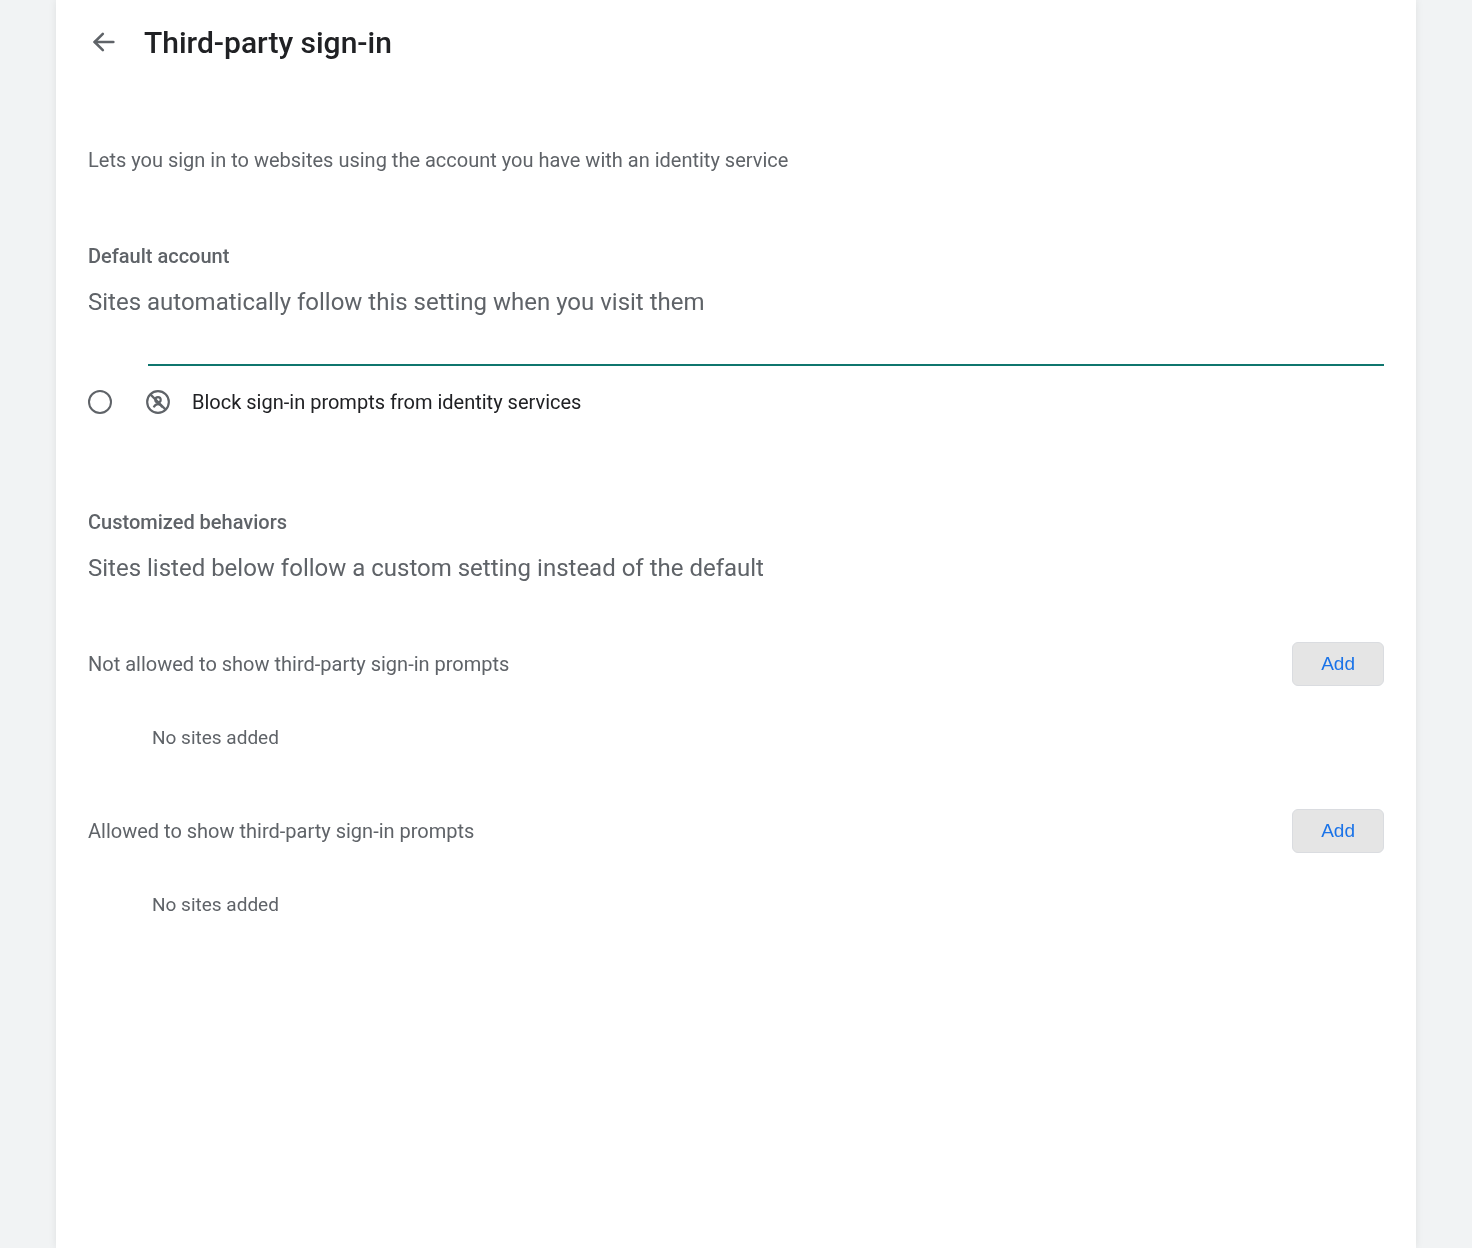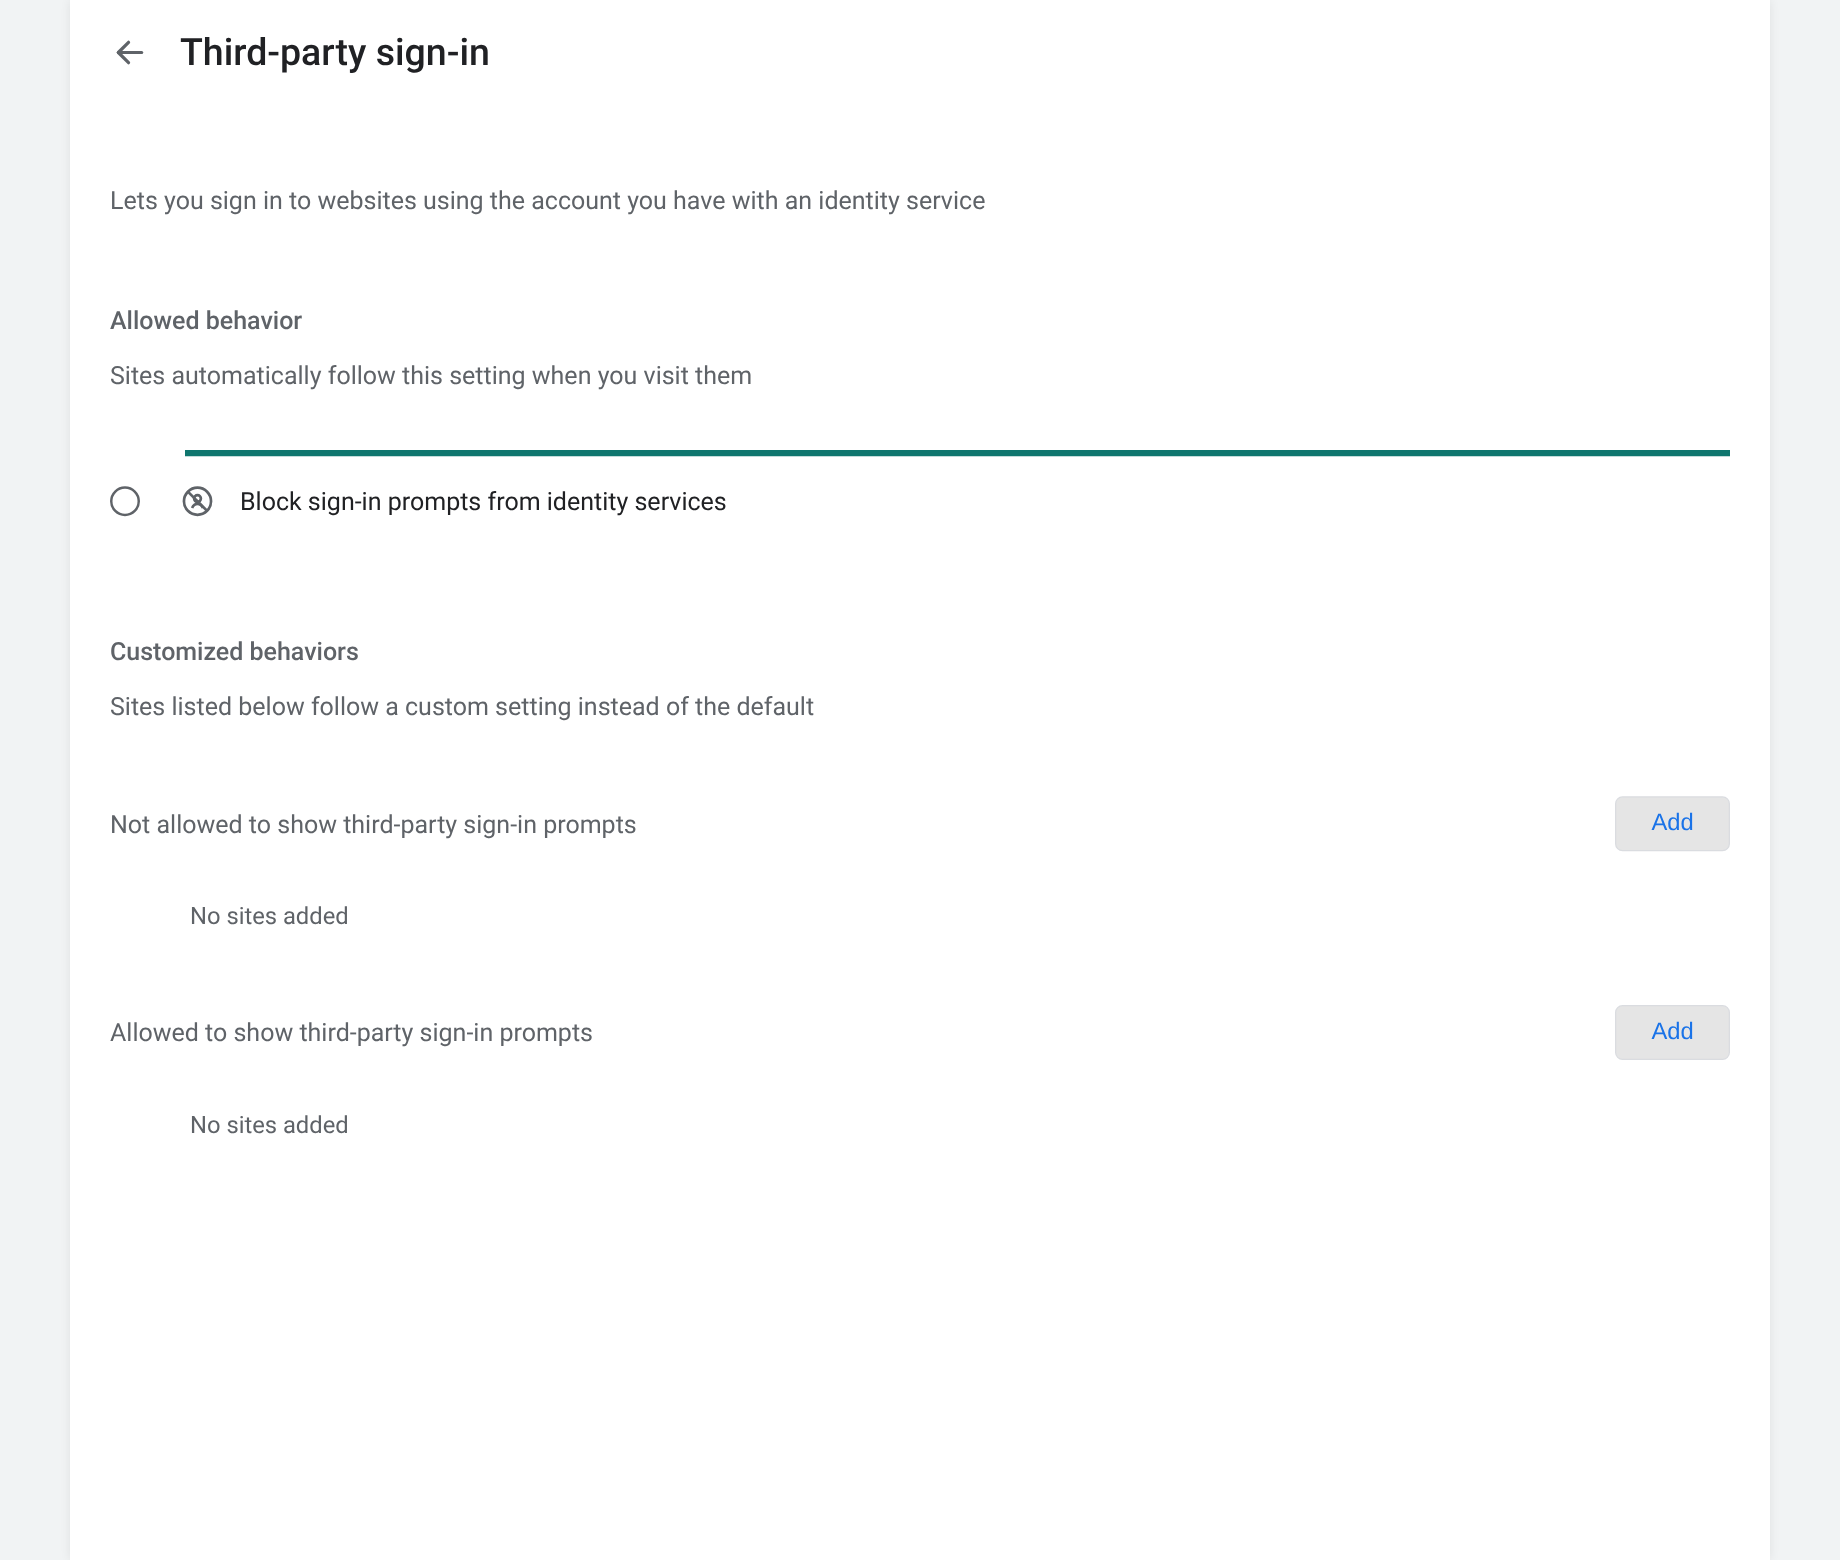--- a/index.html
+++ b/index.html
@@ -67,32 +67,32 @@
     color: #5f6368;
     margin-top: 64px;
   }
   .section-title {
     font-size: 20px;
     font-weight: 500;
     color: #5f6368;
     margin-top: 72px;
   }
   .section-sub {
-    font-size: 20px;
+    font-size: 24px;
     color: #5f6368;
     margin-top: 20px;
   }
   .radio-group { margin-top: 48px; }
   .radio-row {
     display: flex;
     align-items: center;
     padding: 22px 0;
     cursor: pointer;
   }
-  .radio-divider-wrap { margin-left: 60px; border-top: 5px solid #0f766e; }
+  .radio-divider-wrap { margin-left: 60px; border-top: 2px solid #0f766e; }
   .radio-outer {
     width: 24px; height: 24px;
     border: 2.5px solid #5f6368;
     border-radius: 50%;
     display: flex; align-items: center; justify-content: center;
     flex-shrink: 0;
   }
   .radio-outer.selected { border-color: #1a73e8; }
   .radio-inner {
     width: 12px; height: 12px;
@@ -154,21 +154,21 @@
           <polyline points="11 5 4 12 11 19"></polyline>
         </svg>
     </div>
     <div class="page-title">Third-party sign-in</div>
   </div>
 
   <div class="content">
 
     <div class="description">Lets you sign in to websites using the account you have with an identity service</div>
 
-    <div class="section-title">Allowed behavior</div>
+    <div class="section-title">Default account</div>
     <div class="section-sub">Sites automatically follow this setting when you visit them</div>
 
     <div class="radio-group">
 
 
       <div class="radio-divider-wrap">
         <div class="radio-row" style="margin-left:-60px;">
           <div class="radio-outer"></div>
           <div class="radio-icon">
             <svg width="26" height="26" viewBox="0 0 24 24" fill="none" stroke="currentColor" stroke-width="2">

